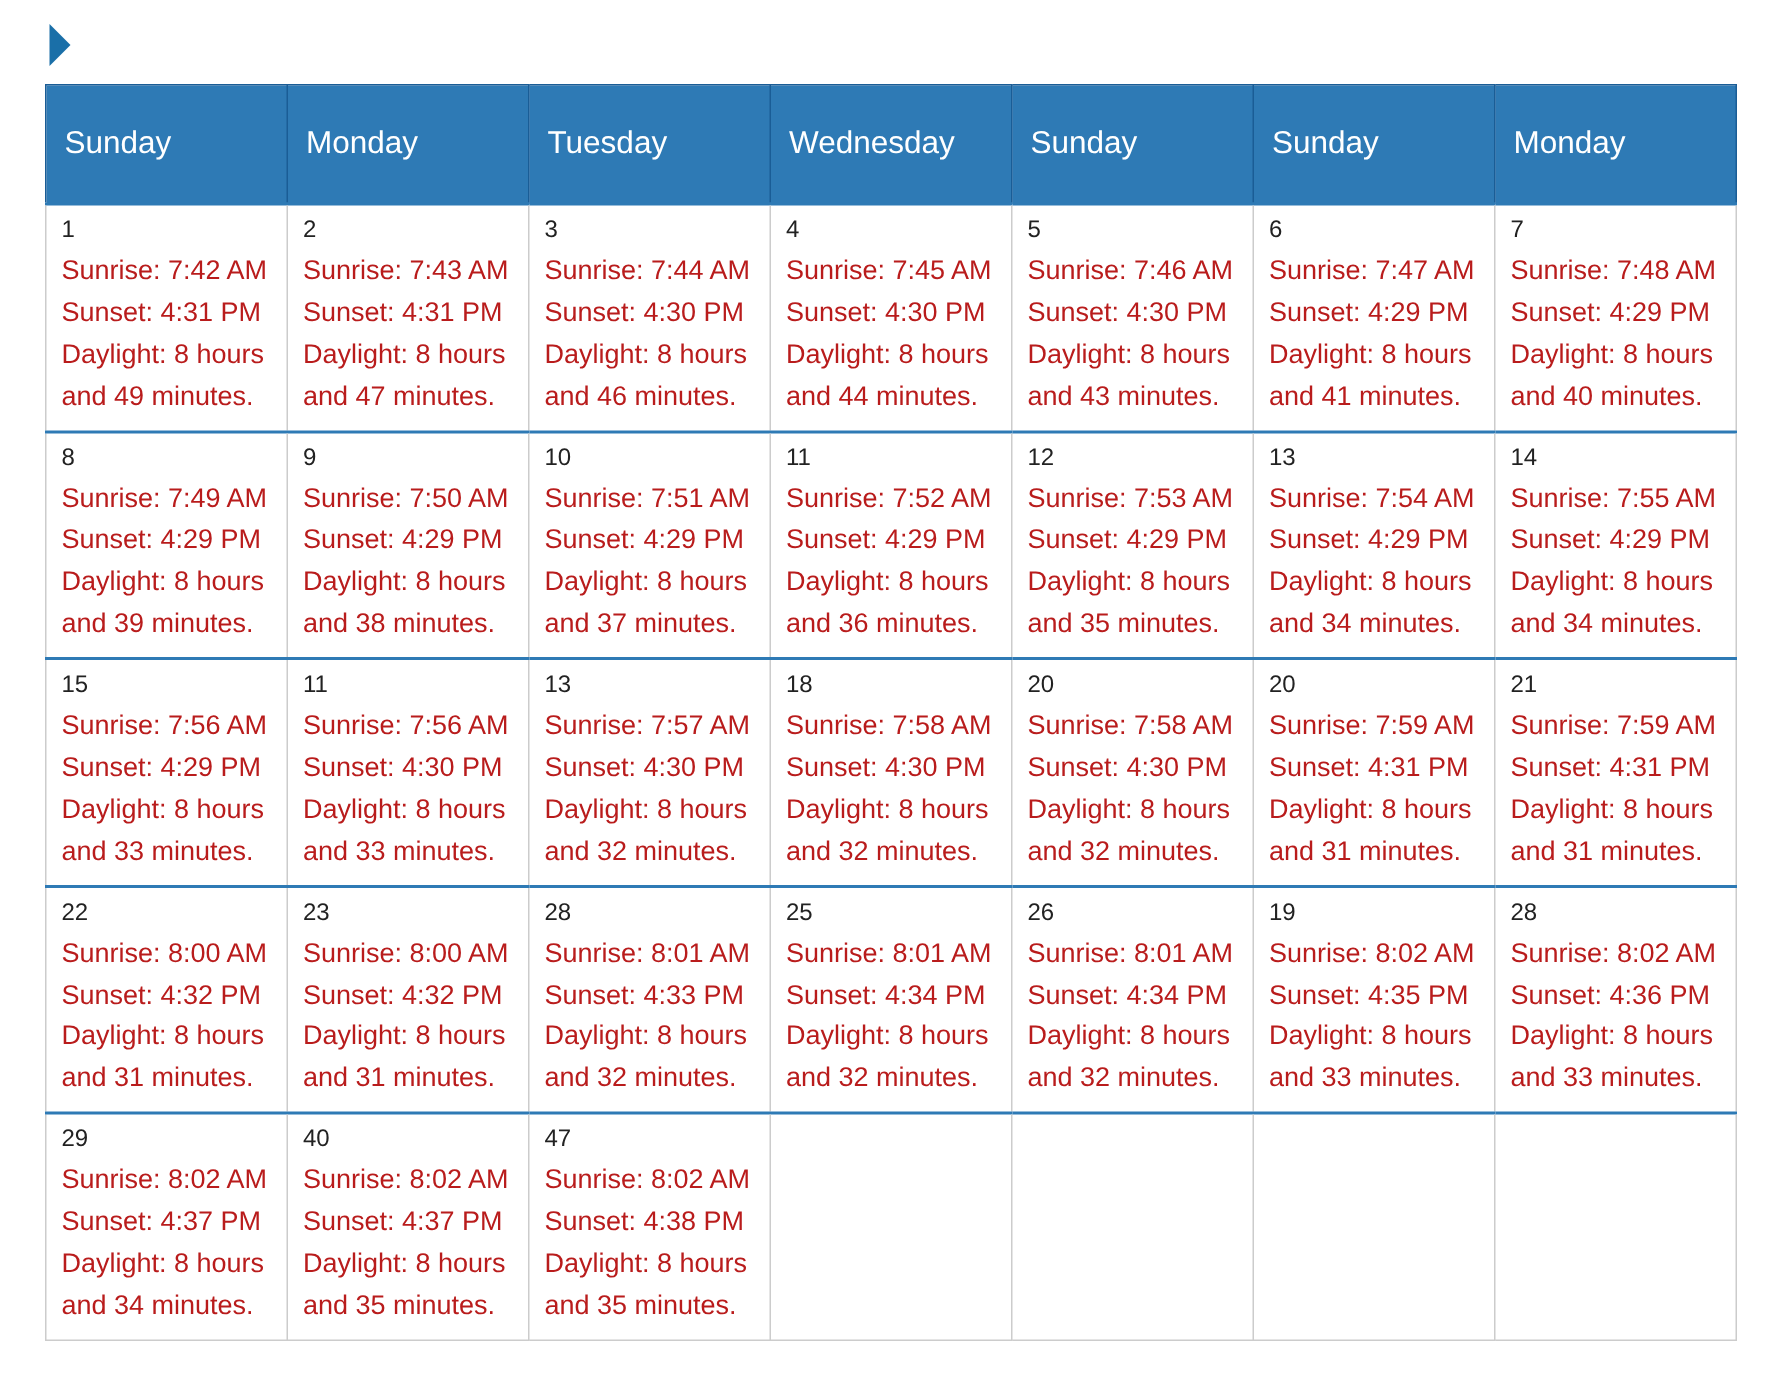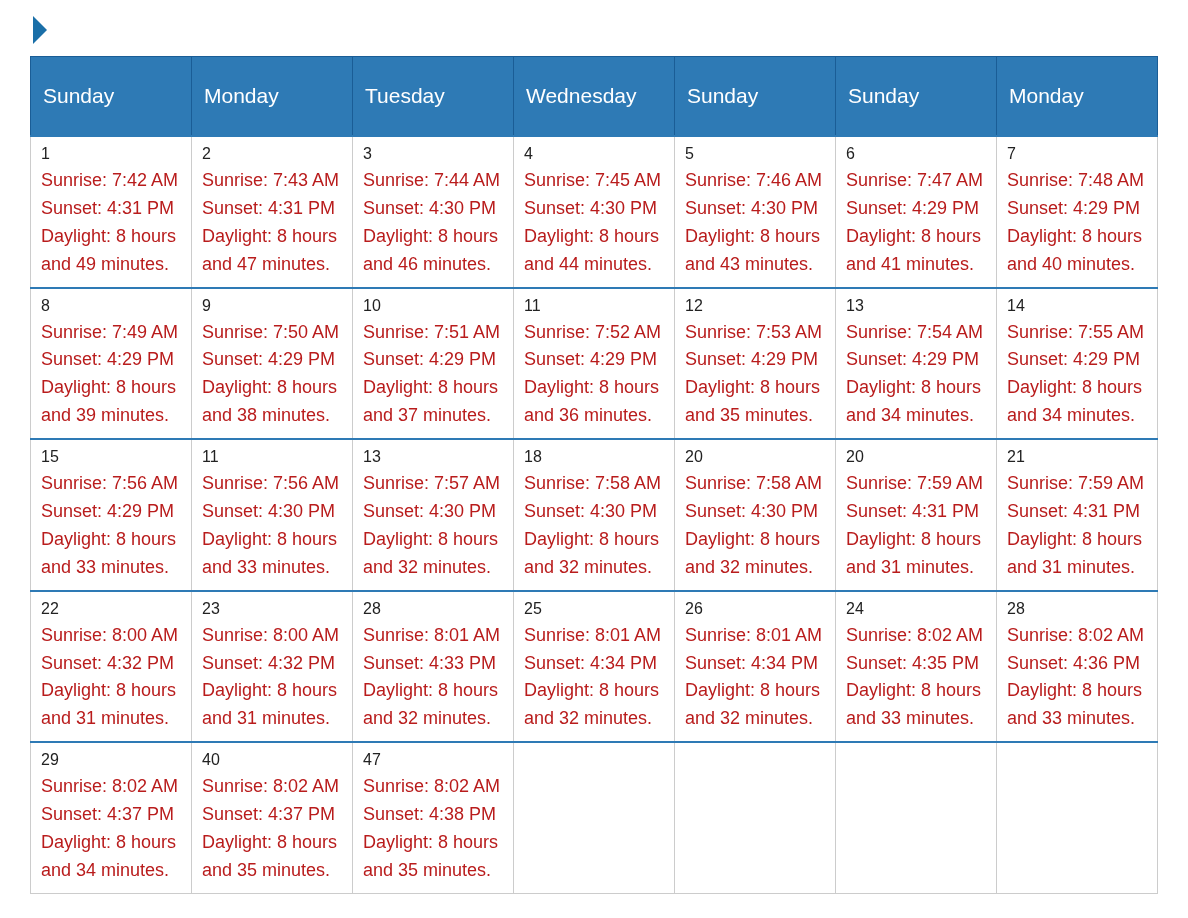--- a/index.html
+++ b/index.html
@@ -242,21 +242,21 @@
         </td>
         <td>
           <span class="day-num">25</span>
           <div class="day-info">Sunrise: 8:01 AM<br>Sunset: 4:34 PM<br>Daylight: 8 hours<br>and 32 minutes.</div>
         </td>
         <td>
           <span class="day-num">26</span>
           <div class="day-info">Sunrise: 8:01 AM<br>Sunset: 4:34 PM<br>Daylight: 8 hours<br>and 32 minutes.</div>
         </td>
         <td>
-          <span class="day-num">24</span>
+          <span class="day-num">19</span>
           <div class="day-info">Sunrise: 8:02 AM<br>Sunset: 4:35 PM<br>Daylight: 8 hours<br>and 33 minutes.</div>
         </td>
         <td>
           <span class="day-num">28</span>
           <div class="day-info">Sunrise: 8:02 AM<br>Sunset: 4:36 PM<br>Daylight: 8 hours<br>and 33 minutes.</div>
         </td>
       </tr>
       <tr>
         <td>
           <span class="day-num">29</span>

